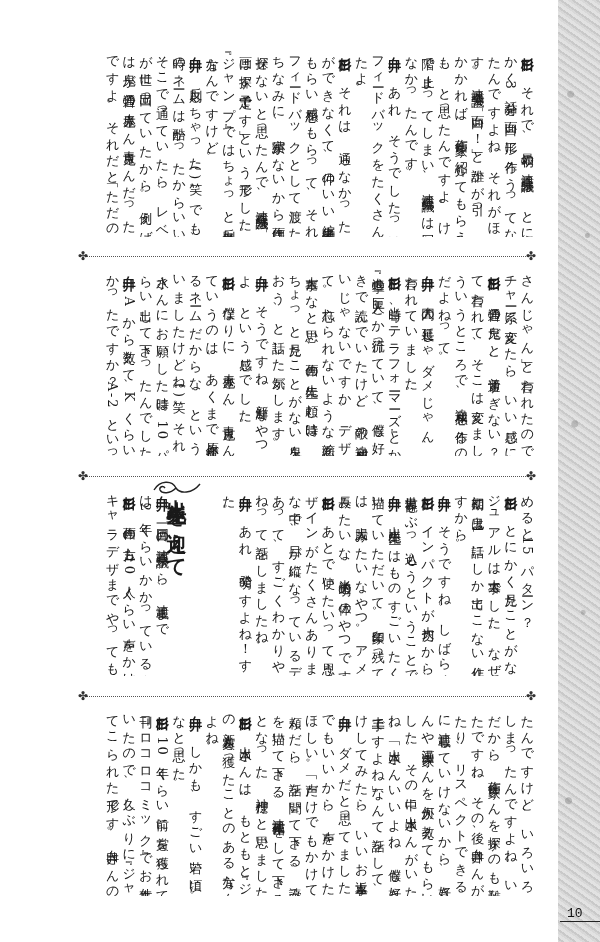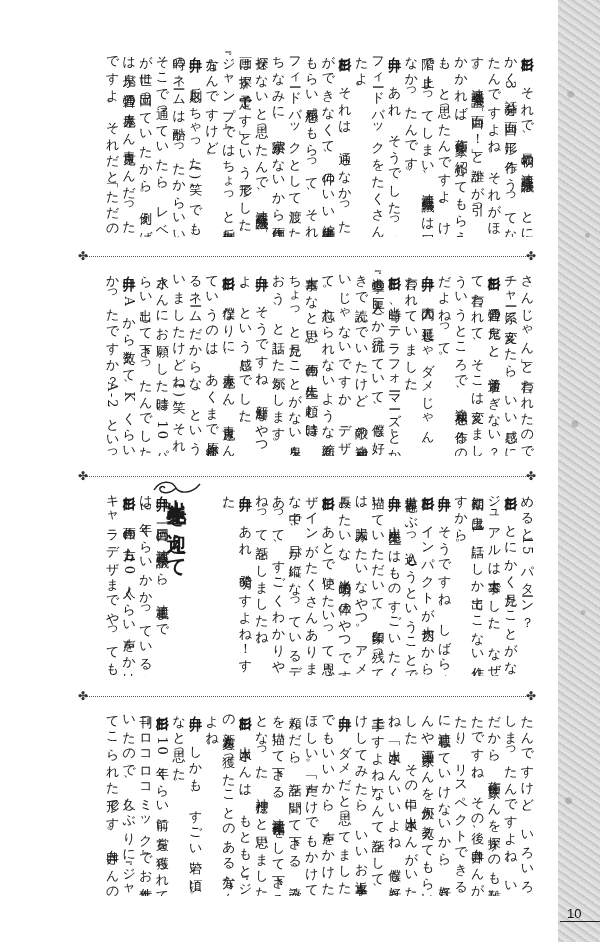--- a/index.html
+++ b/index.html
@@ -43,21 +43,21 @@
     .divider .orn.r { right: -8px; }
     .heading {
       position: absolute; left: 166px; top: 484px;
       writing-mode: vertical-rl;
       font-family: "DejaVu Sans", "Liberation Sans", sans-serif;
       font-weight: bold; font-size: 20px; letter-spacing: 2px; line-height: 22px;
     }
     .heading-orn { position: absolute; left: 150px; top: 478px; width: 54px; height: 20px; }
     .pagenum {
       position: absolute; left: 567px; top: 906px;
-      font-family: Liberation Sans, sans-serif; font-size: 13px; color: #111;
+      font-family: Liberation Mono, monospace; font-size: 13px; color: #111;
     }
     .pageline {
       position: absolute; left: 560px; top: 921px; width: 40px; height: 0;
       border-top: 1.5px solid #222;
     }
   </style>
 </head>
 <body>
 
 <div class="texture"></div>

